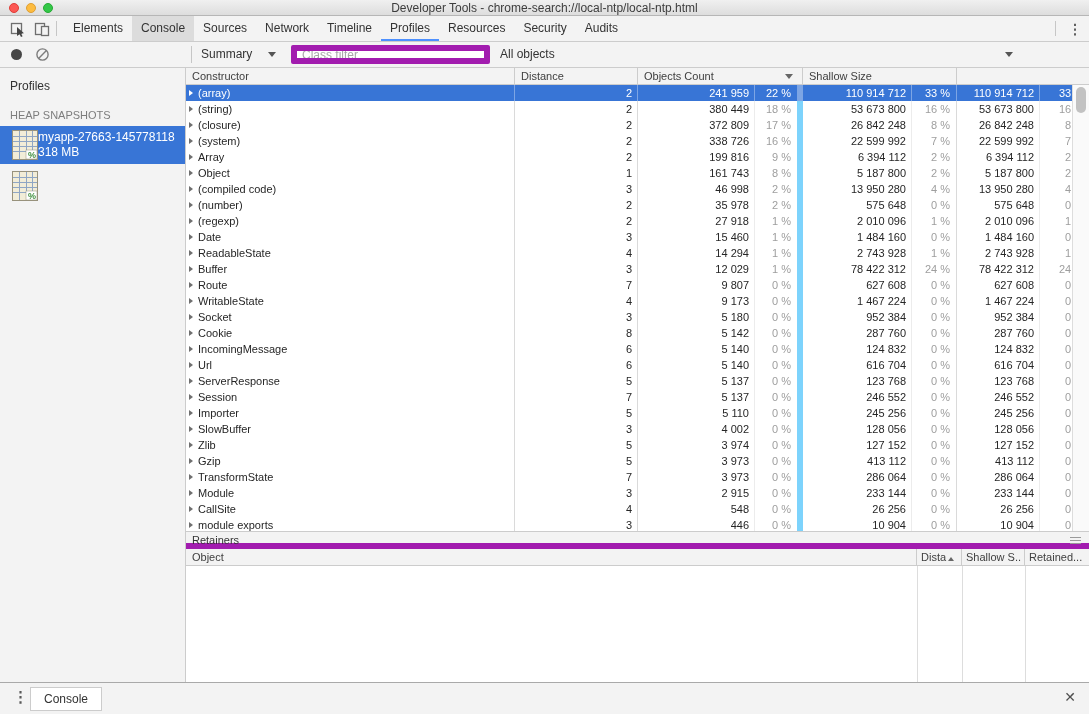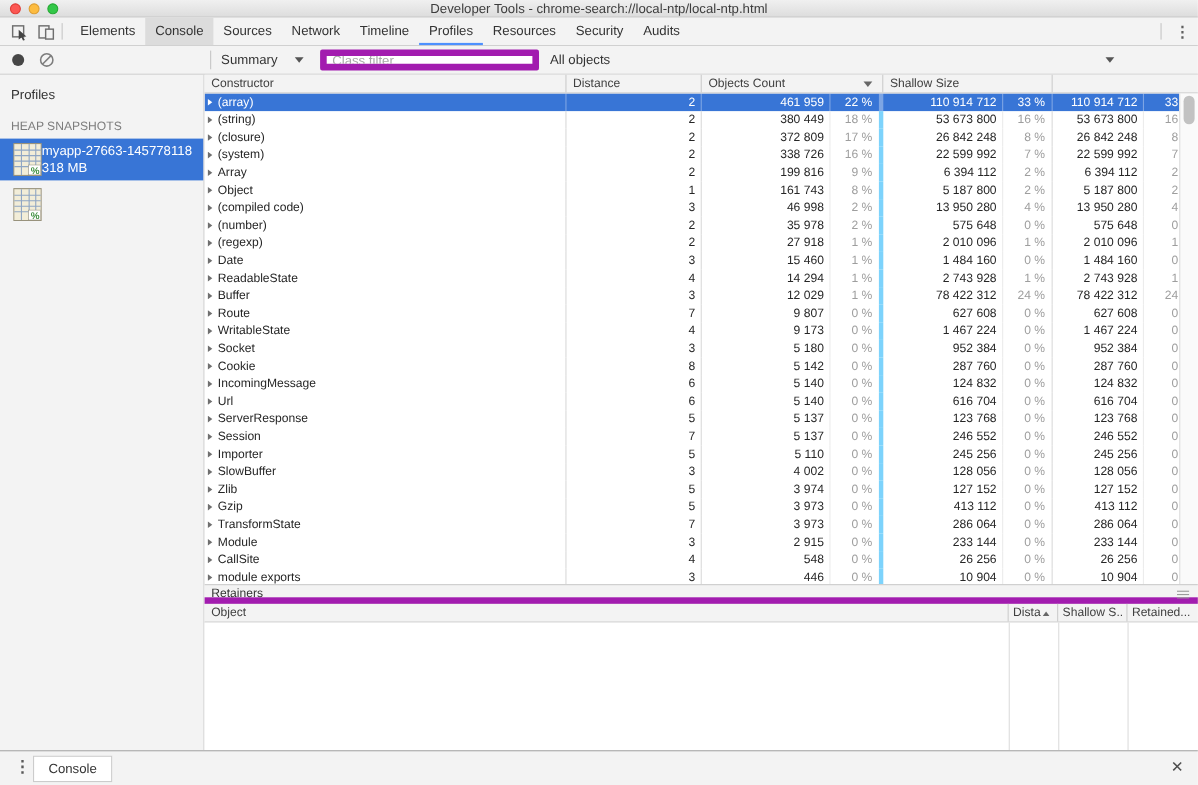--- a/index.html
+++ b/index.html
@@ -70,21 +70,21 @@
   border-left:3.5px solid transparent; border-right:3.5px solid transparent; border-bottom:4.5px solid #666; }
 
 .tbody { position:absolute; top:17px; left:0; right:17px; bottom:151px; overflow:hidden; }
 .hrow { height:16px; display:flex; font-size:11px; color:#262626; }
 .cell { height:16px; line-height:16px; white-space:nowrap; overflow:hidden; }
 .c-ctor { width:329px; padding-left:0; border-right:1px solid #dadada; display:flex; align-items:center; }
 .tri { width:0; height:0; border-left:4px solid #6f6f6f; border-top:3px solid transparent;
   border-bottom:3px solid transparent; margin:0 5px 0 3px; flex:none; }
 .c-dist { width:123px; text-align:right; padding-right:5px; border-right:1px solid #dadada; }
 .c-cnt  { width:117px; text-align:right; padding-right:5px; border-right:1px solid #ececec; }
-.c-cntp { width:48px;  text-align:right; padding-right:6px; color:#9e9e9e; border-right:4px solid #7dd3fc; }
+.c-cntp { width:48px;  text-align:right; padding-right:6px; color:#9e9e9e; border-right:6px solid #7dd3fc; }
 .c-shal { width:109px; text-align:right; padding-right:5px; border-right:1px solid #ececec; }
 .c-shalp{ width:45px;  text-align:right; padding-right:6px; color:#9e9e9e; border-right:1px solid #dadada; }
 .c-ret  { width:83px;  text-align:right; padding-right:5px; border-right:1px solid #ececec; }
 .c-retp { width:32px;  color:#9e9e9e; overflow:hidden; }
 .c-retp .inner { display:block; width:44px; text-align:right; }
 .hrow.selected { background:#3875d6; color:#fff; }
 .hrow.selected .c-cntp, .hrow.selected .c-shalp, .hrow.selected .c-retp { color:#fff; }
 .hrow.selected .tri { border-left-color:#fff; }
 .hrow.selected .cell { border-right-color:rgba(255,255,255,.35); }
 
@@ -221,21 +221,21 @@
     <div class="th th-ret">Retained Size</div>
     <div class="th th-corner"></div>
   </div>
   <div class="tbody">
       <div class="hrow selected">
         <div class="cell c-ctor">
           <span class="tri"></span>
           <span>(array)</span>
         </div>
         <div class="cell c-dist">2</div>
-        <div class="cell c-cnt">461 959</div>
+        <div class="cell c-cnt">241 959</div>
         <div class="cell c-cntp">22 %</div>
         <div class="cell c-shal">110 914 712</div>
         <div class="cell c-shalp">33 %</div>
         <div class="cell c-ret">110 914 712</div>
         <div class="cell c-retp">
           <span class="inner">33 %</span>
         </div>
       </div>
       <div class="hrow">
         <div class="cell c-ctor">

